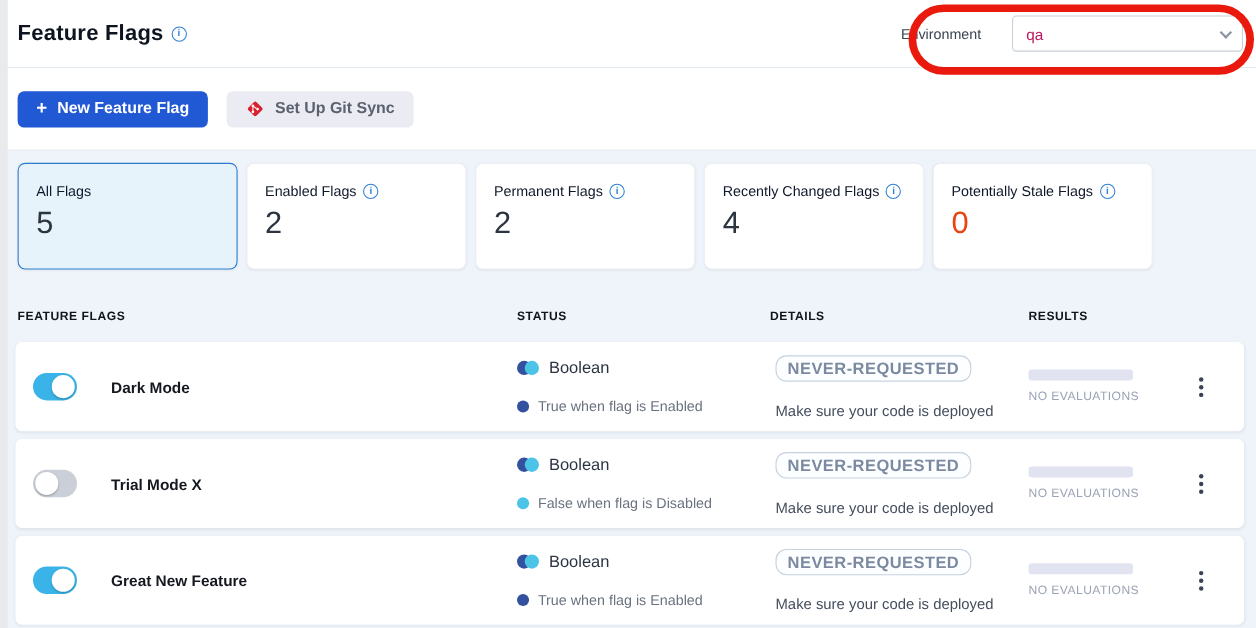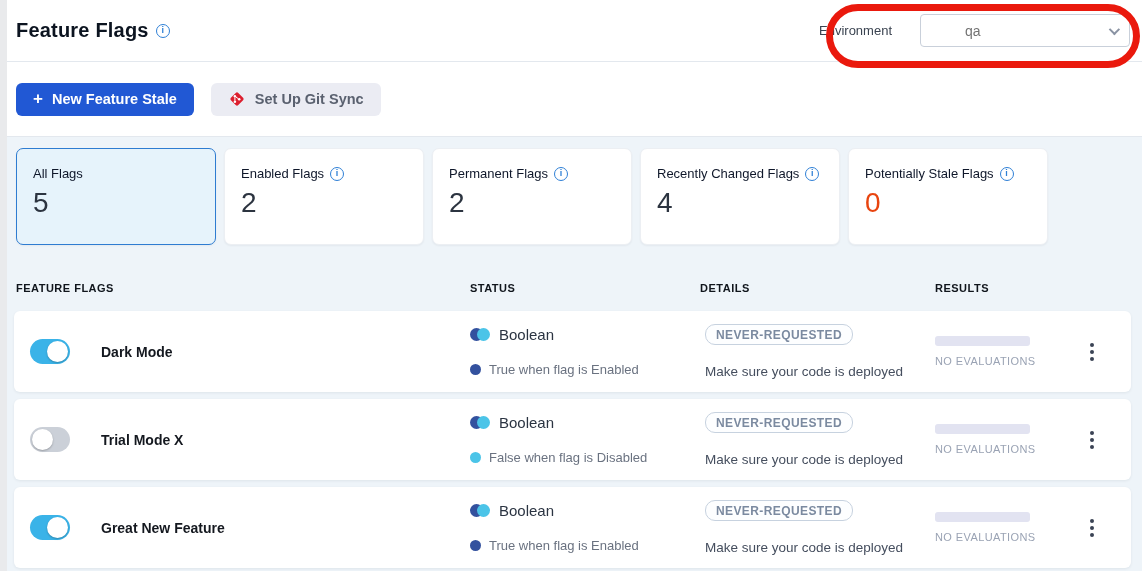--- a/index.html
+++ b/index.html
@@ -28,21 +28,21 @@
     color:#2f80d6; font-size:9px; font-weight:bold; flex:0 0 auto;
   }
   .info-icon::after { content:"i"; line-height:1; }
   .env-wrap { display:flex; align-items:center; gap:28px; margin-right:2px; }
   .env-label { font-size:13px; color:#3a4350; }
   .env-select {
     width:210px; height:33px; background:#fff; border:1px solid #c9d0da; border-radius:4px;
     display:flex; align-items:center; justify-content:space-between; padding:0 12px;
     cursor:pointer;
   }
-  .env-value { font-size:14px; color:#737373;margin-left:32px; }
+  .env-value { font-size:14px; color:#be185d; }
   .chevron-down {
     width:8px; height:8px; border-right:2px solid #8a93a3; border-bottom:2px solid #8a93a3;
     transform:rotate(45deg) translateY(-2px);
   }
   .red-annotation {
     position:absolute; left:826px; top:4px; width:314px; height:64px;
     border:7px solid #ea190d; border-radius:34px; z-index:20; pointer-events:none;
   }
 
   
@@ -110,21 +110,21 @@
   .type-label { font-size:15px; color:#2b3442; }
   .rule-line { display:flex; align-items:center; gap:8px; }
   .rule-dot { width:11px; height:11px; border-radius:50%; flex:0 0 auto; }
   .rule-dot.navy { background:#33519e; }
   .rule-dot.cyan { background:#4bc4e8; }
   .rule-text { font-size:13px; color:#6a7280; }
 
   .col-status { width:230px; }
   .status-badge {
     display:inline-block; width:max-content; border:1px solid #c7d2df; border-radius:10px;
-    padding:3px 10px 2px 10px; font-size:12px; font-weight:bold; letter-spacing:.4px;
+    padding:3px 10px 2px 10px; font-size:15px; font-weight:bold; letter-spacing:.4px;
     color:#7b8aa0; background:#fdfeff;
   }
   .status-text { font-size:13.5px; color:#454e5e; }
 
   .col-results { flex:1; display:flex; align-items:center; }
   .results-stack { display:flex; flex-direction:column; gap:9px; }
   .results-bar { width:95px; height:10px; border-radius:3px; background:#e2e3f1; }
   .results-label { font-size:11px; color:#9aa3b4; letter-spacing:.4px; }
   .kebab { margin-left:auto; margin-right:31px; display:flex; flex-direction:column; gap:3px;
            padding:4px 6px; cursor:pointer; }
@@ -149,21 +149,21 @@
       <div class="env-select">
         <span class="env-value">qa</span>
         <span class="chevron-down"></span>
       </div>
     </div>
   </div>
 
   <div class="toolbar">
     <button class="btn btn-primary">
       <span class="plus">+</span>
-      <span>New Feature Stale</span>
+      <span>New Feature Flag</span>
     </button>
     <button class="btn btn-git">
       <svg width="18" height="18" viewBox="0 0 18 18">
         <rect x="3.8" y="3.8" width="10.4" height="10.4" rx="1.8" transform="rotate(45 9 9)" fill="#dc1f2e"></rect>
         <circle cx="6.9" cy="6.3" r="1.25" fill="#fff"></circle>
         <circle cx="11.2" cy="9.2" r="1.25" fill="#fff"></circle>
         <circle cx="6.9" cy="11.8" r="1.25" fill="#fff"></circle>
         <path d="M6.9 7.5 L6.9 10.6 M7.9 7.0 L10.2 8.6" stroke="#fff" stroke-width="1" fill="none"></path>
       </svg>
       <span>Set Up Git Sync</span>

